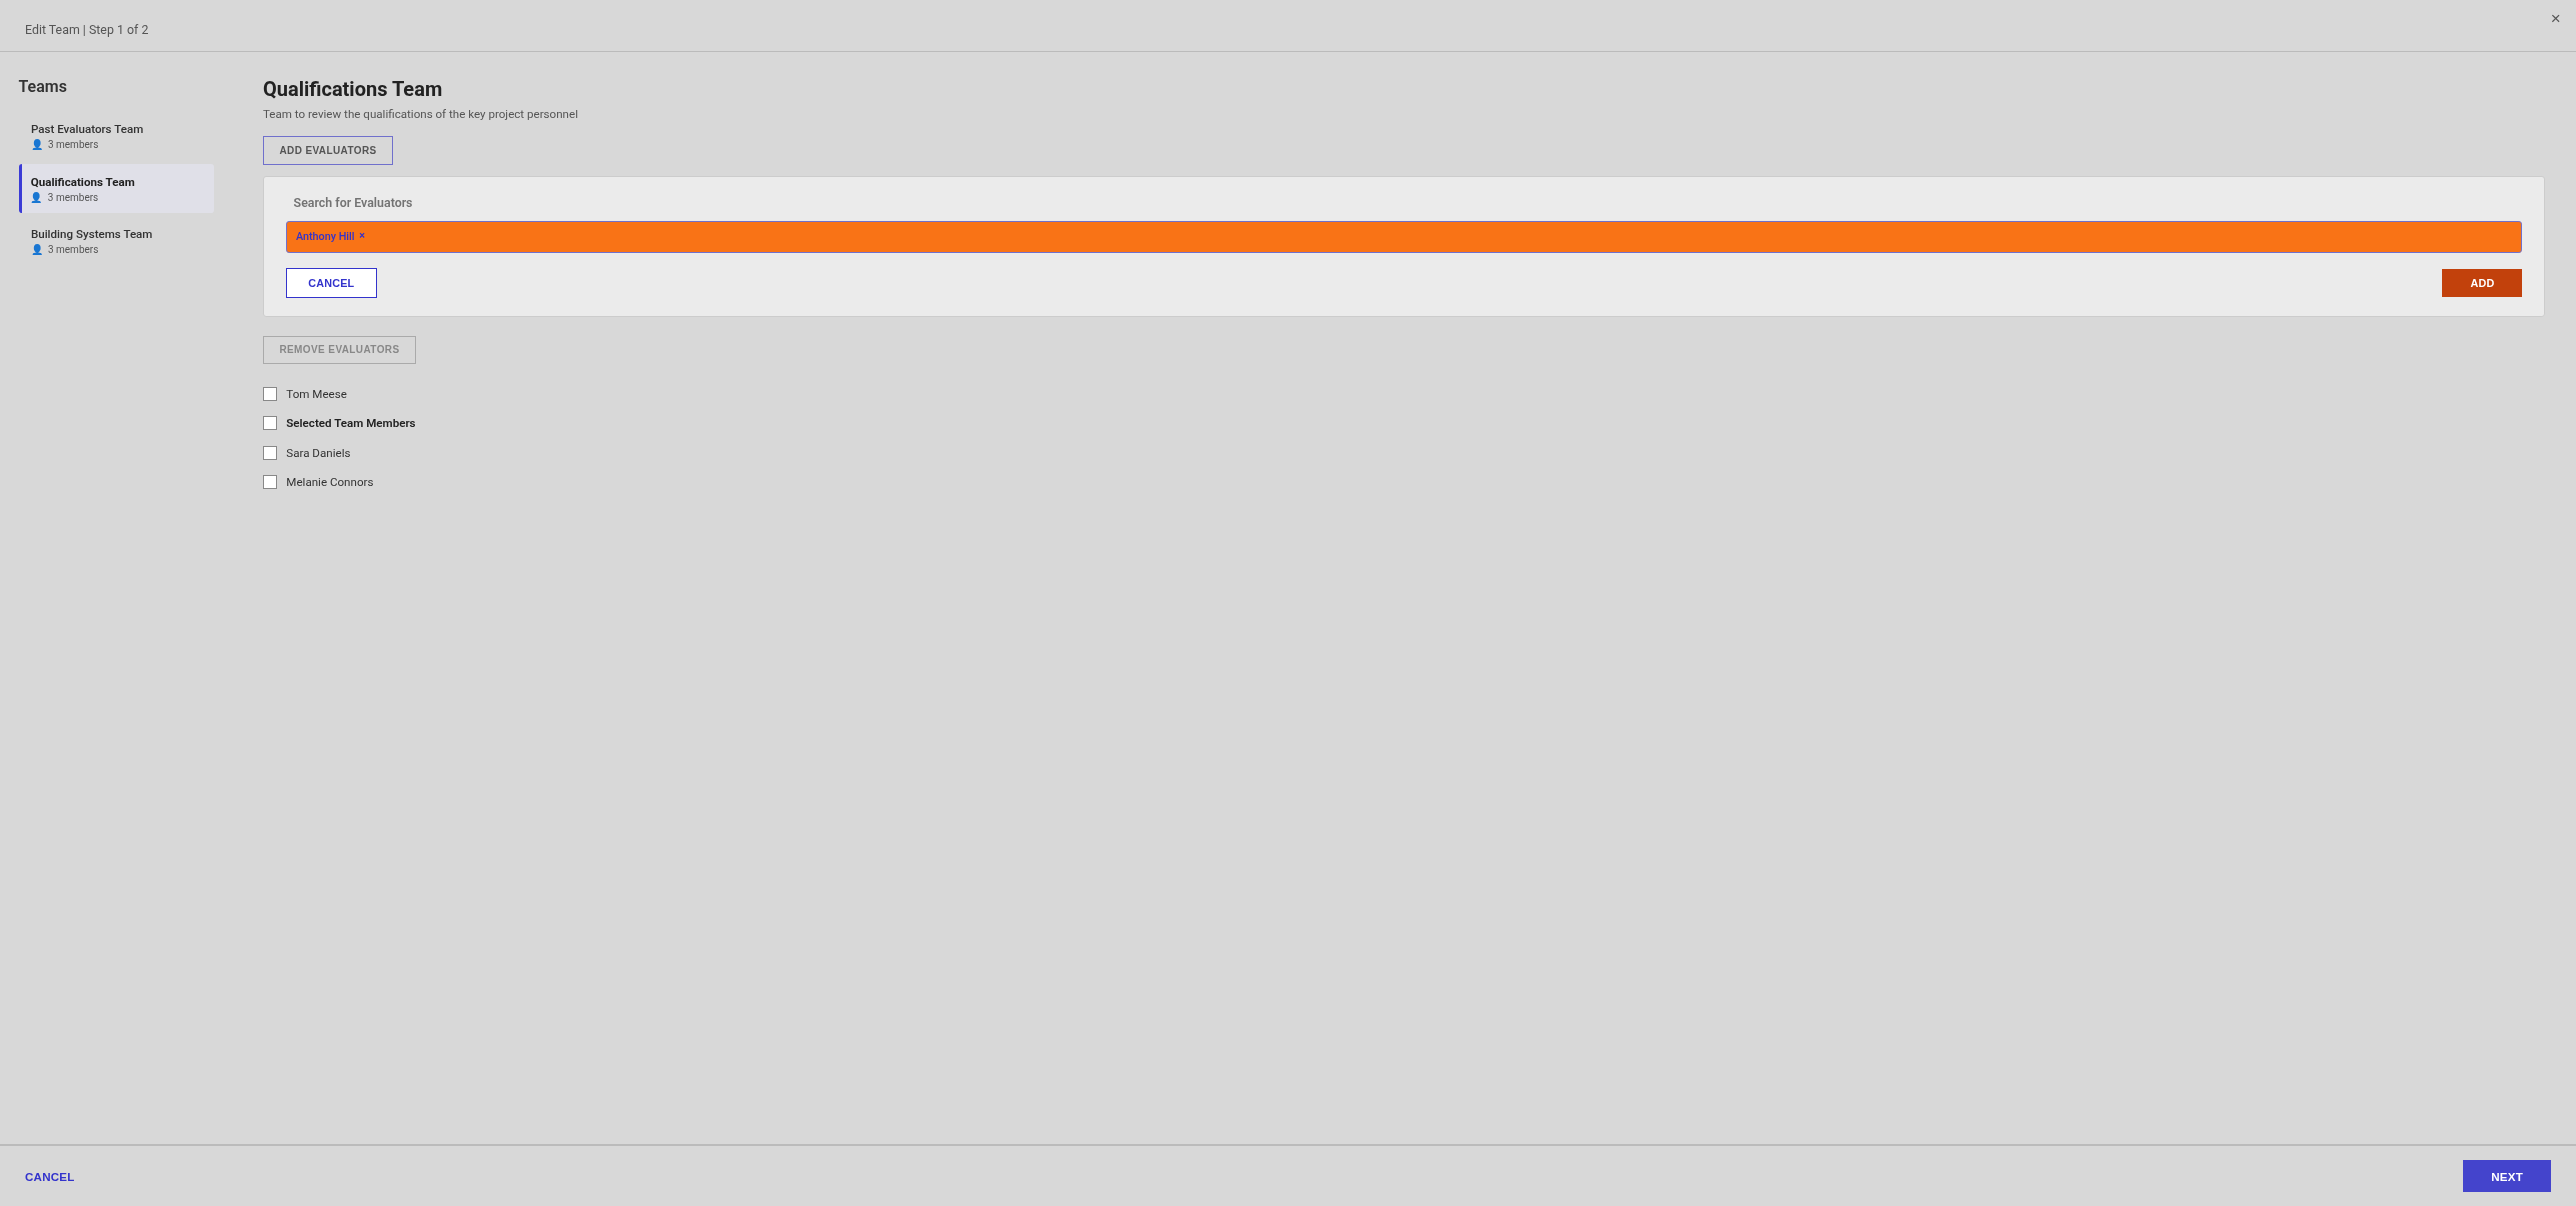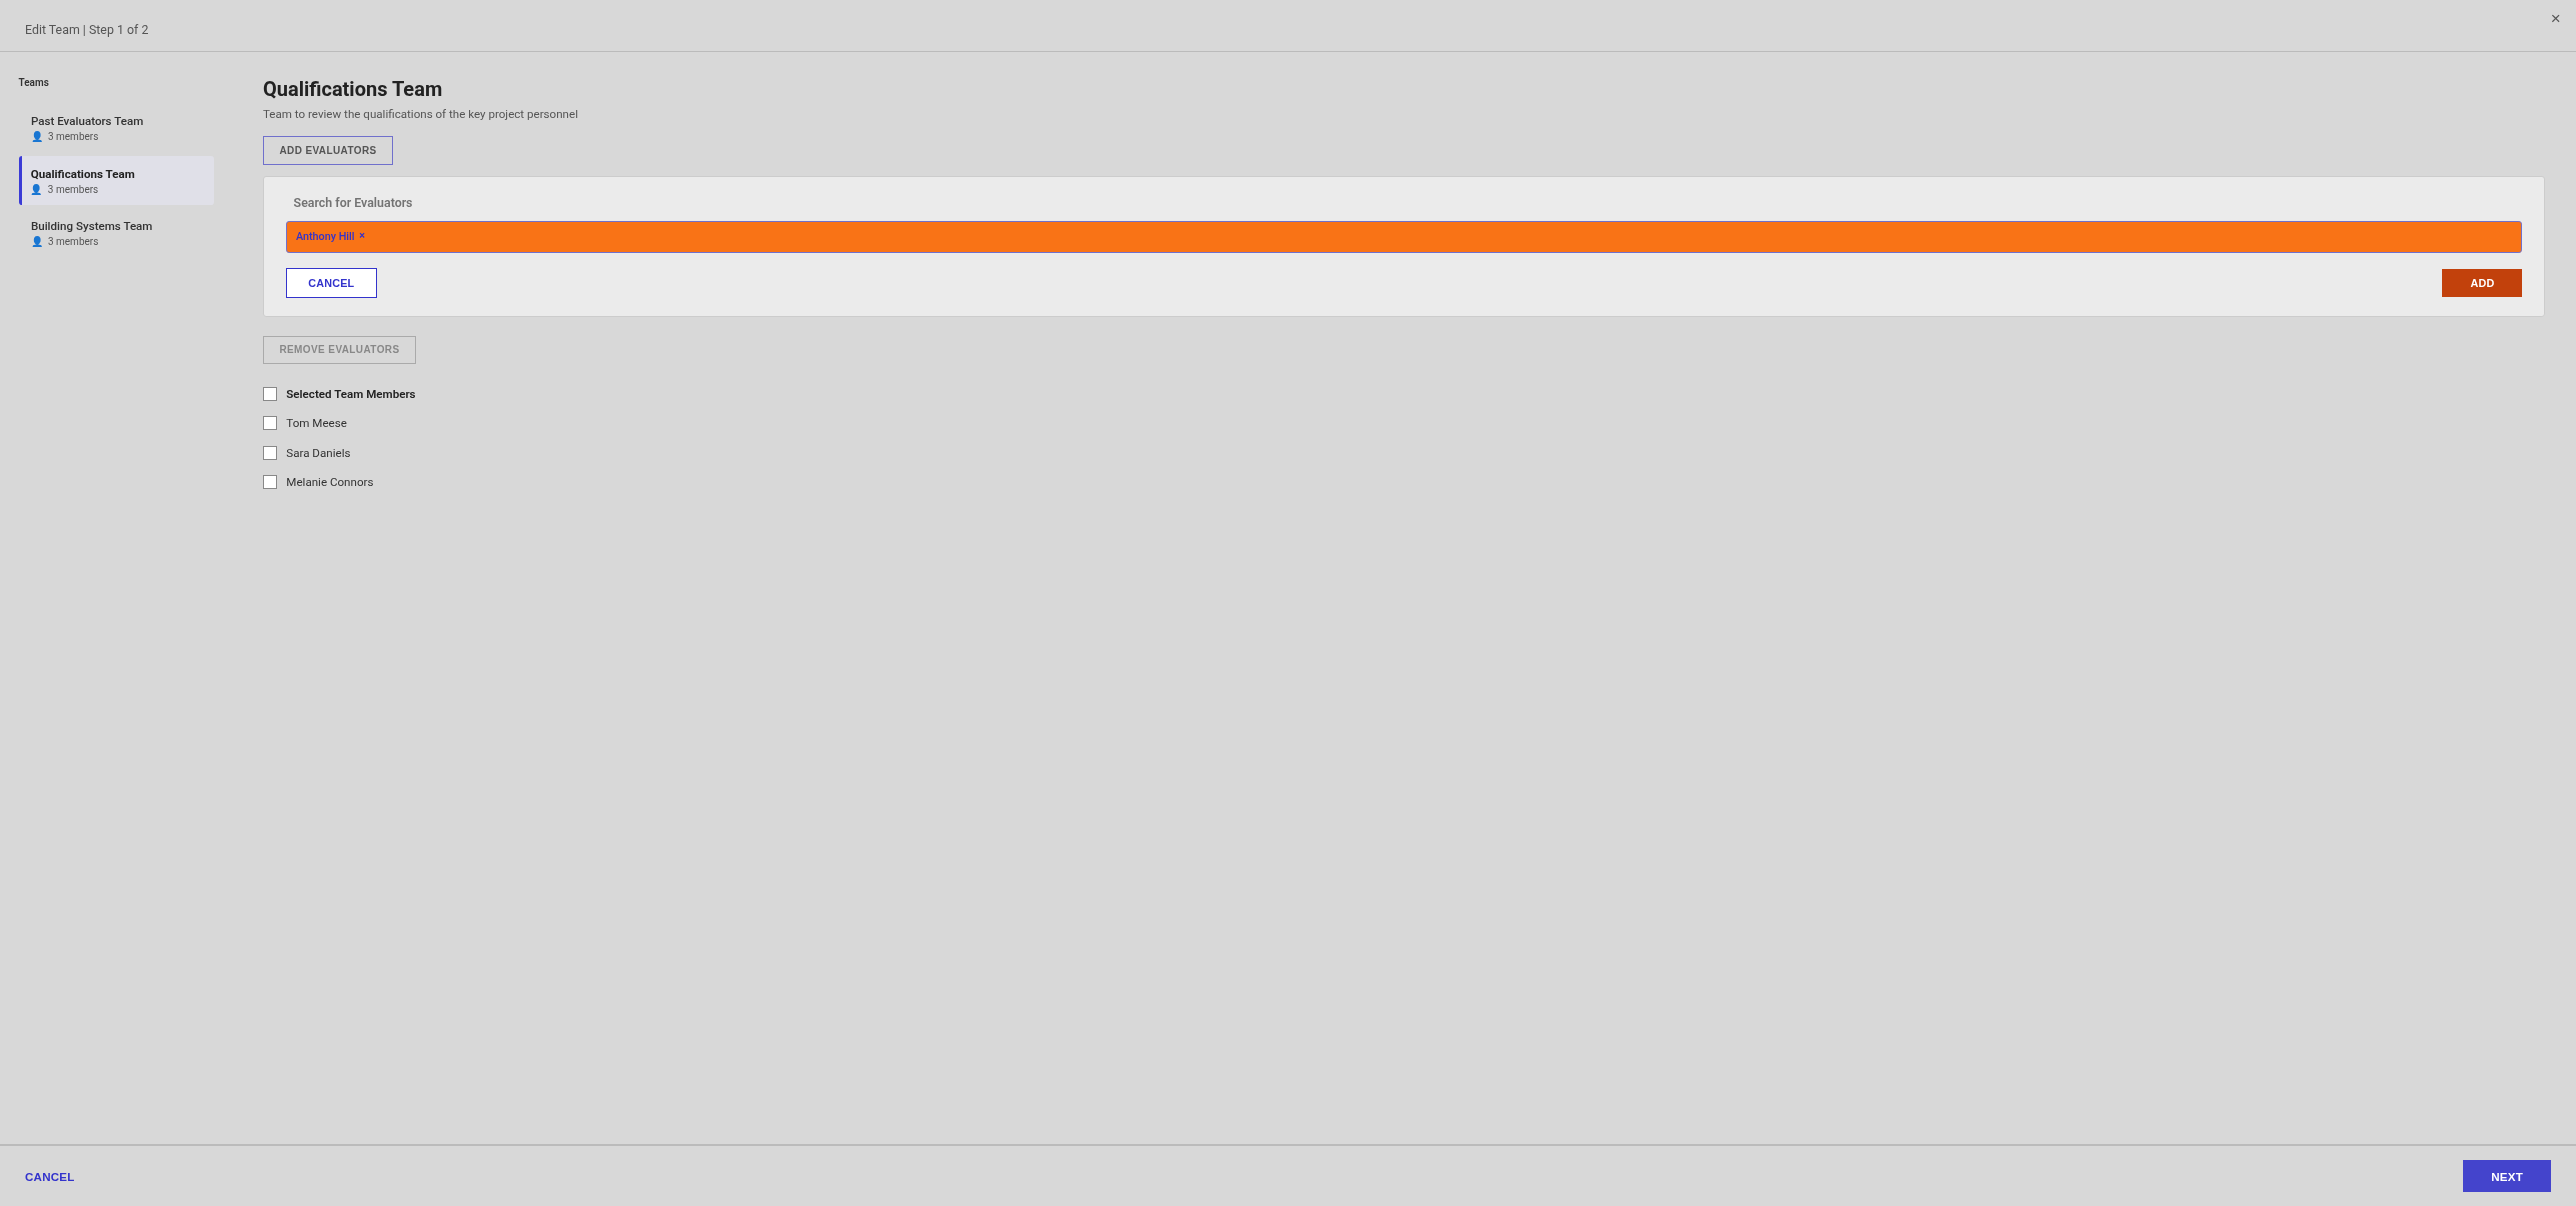--- a/index.html
+++ b/index.html
@@ -58,21 +58,21 @@
     }
 
     
     .sidebar {
       width: 232px;
       padding: 25px 18.5px;
       flex-shrink: 0;
     }
 
     .sidebar-title {
-      font-size: 10px;
+      font-size: 16px;
       font-weight: 600;
       color: #333;
       margin-bottom: 15.4px;
     }
 
     .team-item {
       padding: 10.8px 12.4px;
       border-radius: 3.1px;
       cursor: pointer;
       margin-bottom: 3.1px;
@@ -360,25 +360,25 @@
           <button class="add-btn">ADD</button>
         </div>
       </div>
 
       
       <button class="remove-evaluators-btn">REMOVE EVALUATORS</button>
 
       <ul class="member-list">
         <li class="member-item">
           <input type="checkbox" class="member-checkbox" style="">
-          <span class="member-name-selected">Selected Team Members</span>
+          <span>Tom Meese</span>
         </li>
         <li class="member-item">
           <input type="checkbox" class="member-checkbox" style="">
-          <span>Tom Meese</span>
+          <span class="member-name-selected">Selected Team Members</span>
         </li>
         <li class="member-item">
           <input type="checkbox" class="member-checkbox" style="">
           <span>Sara Daniels</span>
         </li>
         <li class="member-item">
           <input type="checkbox" class="member-checkbox" style="">
           <span>Melanie Connors</span>
         </li>
       </ul>

